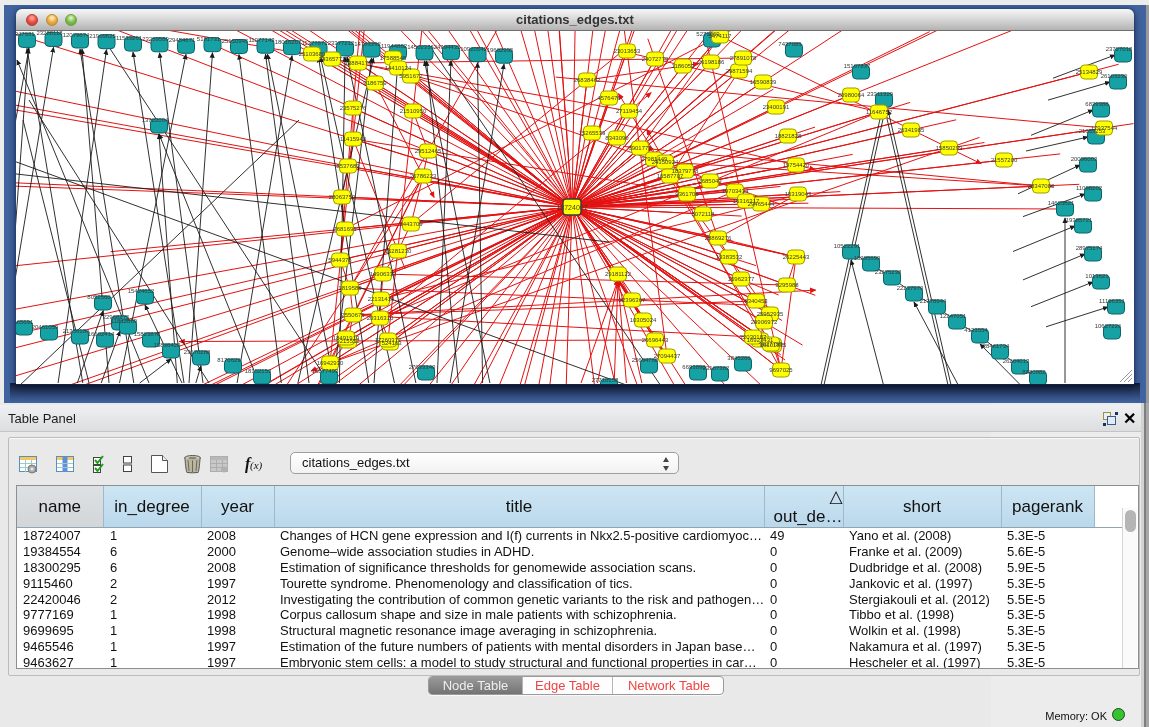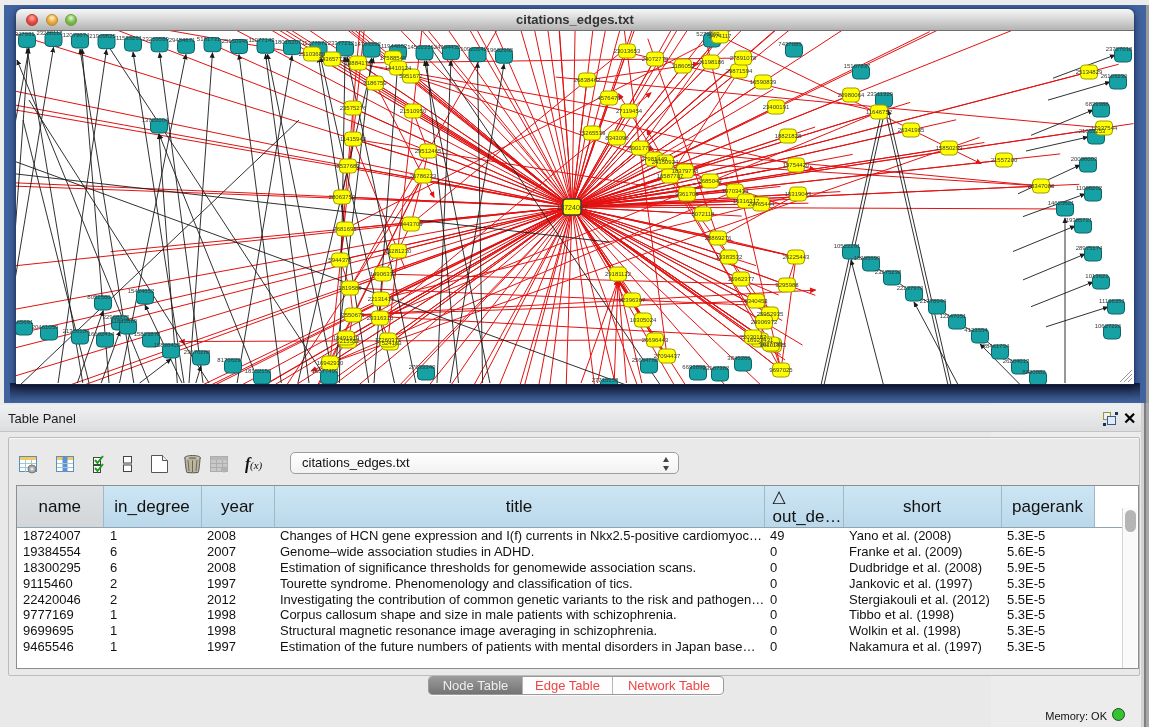--- a/index.html
+++ b/index.html
@@ -44,21 +44,21 @@
   border-right:3.5px solid transparent; border-bottom:5px solid #444; }
 #combo .arr:after { content:""; position:absolute; left:0; bottom:0; border-left:3.5px solid transparent;
   border-right:3.5px solid transparent; border-top:5px solid #444; }
 #tablewrap { position:absolute; left:7px; top:47px; width:1123px; height:184px;
   border:1px solid #8e8e8e; background:#fff; overflow:hidden; }
 table { border-collapse:collapse; table-layout:fixed; width:1105px; font-size:13px; color:#111; }
 th { height:21px; background:linear-gradient(#cde5f3,#bad8eb); font-weight:normal; font-size:17px;
   border-right:1px solid #9fb9ca; border-bottom:1px solid #8fa5b2; padding:0; }
 th.c1 { width:86px; background:linear-gradient(#dde1e4,#d2d6d9); }
 th.c2 { width:98px; } th.c3 { width:73px; } th.c4 { width:490px; }
-th.c5 { width:79px; text-align:left; padding-left:8px; }
+th.c5 { width:79px; text-align:right; padding-left:8px; }
 th.c6 { width:158px; } th.c7 { width:93px; } th.c8 { width:28px; background:#fff; border-right:none; }
 td { height:15.9px; white-space:nowrap; overflow:hidden; padding:0 0 0 6px; }
 td.c2 { padding-left:7px; }
 #vscroll { position:absolute; right:1px; top:22px; width:15px; height:161px; background:#fafafa; border-left:1px solid #d5d5d5; }
 #vthumb { position:absolute; left:2px; top:2px; width:11px; height:22px; background:#b5b5b5; border-radius:6px; }
 #tabs { position:absolute; left:428px; top:273px; width:296px; height:19px;
   border:1px solid #9a9a9a; border-radius:4px; background:#fdfdfd; overflow:hidden;
   box-shadow:0 1px 0 rgba(255,255,255,.7);padding-left:23px; }
 .seg { position:absolute; top:0; height:19px; font-size:13px; line-height:18px; text-align:center; color:#ef4444; }
 .seg.s1 { left:0; width:93px; background:linear-gradient(#9a9a9a,#6f6f6f); color:#efefef; }
@@ -860,21 +860,21 @@
                 <td class="c3">2008</td>
                 <td class="c4">Changes of HCN gene expression and I(f) currents in Nkx2.5-positive cardiomyoc…</td>
                 <td class="c5">49</td>
                 <td class="c6">Yano et al. (2008)</td>
                 <td class="c7">5.3E-5</td>
                 <td class="c8"></td>
               </tr>
 <tr>
                 <td class="c1">19384554</td>
                 <td class="c2">6</td>
-                <td class="c3">2007</td>
+                <td class="c3">2000</td>
                 <td class="c4">Genome–wide association studies in ADHD.</td>
                 <td class="c5">0</td>
                 <td class="c6">Franke et al. (2009)</td>
                 <td class="c7">5.6E-5</td>
                 <td class="c8"></td>
               </tr>
 <tr>
                 <td class="c1">18300295</td>
                 <td class="c2">6</td>
                 <td class="c3">2008</td>
@@ -927,20 +927,30 @@
 <tr>
                 <td class="c1">9465546</td>
                 <td class="c2">1</td>
                 <td class="c3">1997</td>
                 <td class="c4">Estimation of the future numbers of patients with mental disorders in Japan base…</td>
                 <td class="c5">0</td>
                 <td class="c6">Nakamura et al. (1997)</td>
                 <td class="c7">5.3E-5</td>
                 <td class="c8"></td>
               </tr>
+<tr>
+                <td class="c1">9463627</td>
+                <td class="c2">1</td>
+                <td class="c3">1997</td>
+                <td class="c4">Embryonic stem cells: a model to study structural and functional properties in car…</td>
+                <td class="c5">0</td>
+                <td class="c6">Hescheler et al. (1997)</td>
+                <td class="c7">5.3E-5</td>
+                <td class="c8"></td>
+              </tr>
         </tbody>
           </table>
         <div id="vscroll">
             <div id="vthumb"></div>
           </div>
       </div>
     </div>
     <div id="tabs">
       <div class="seg s1">Node Table</div>
       <div class="seg s2">Edge Table</div>

